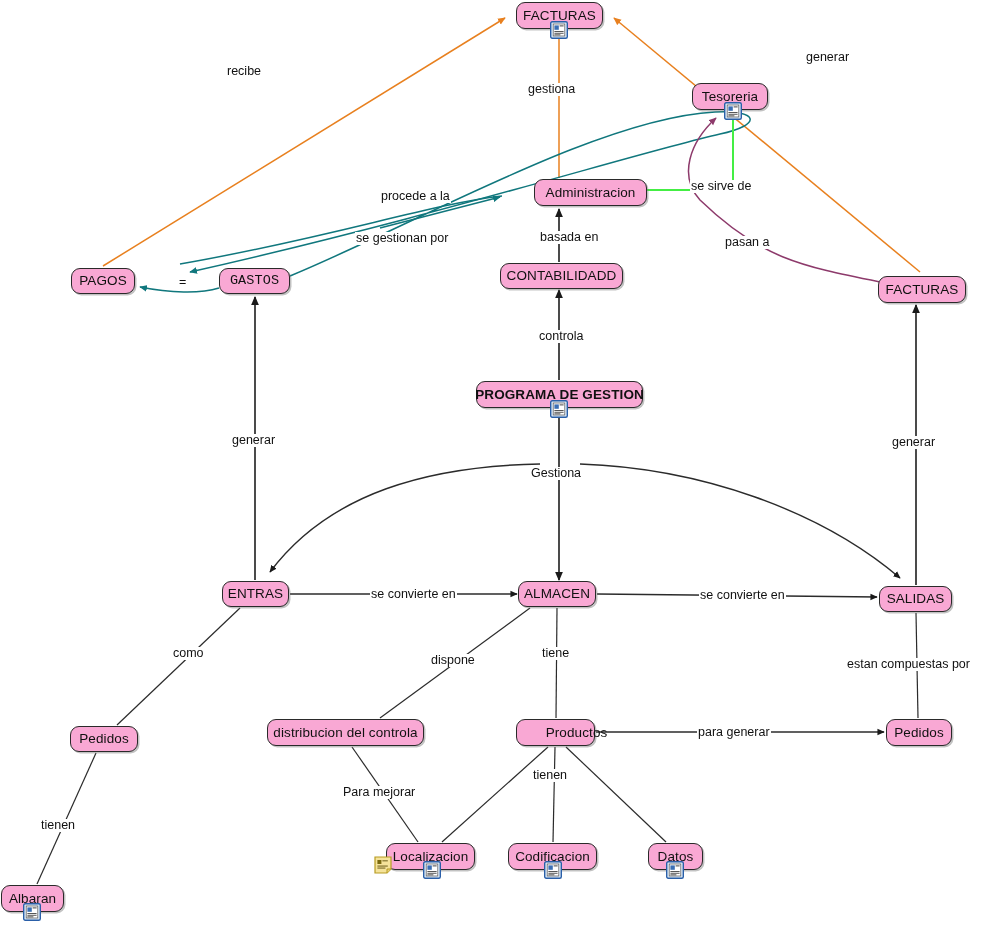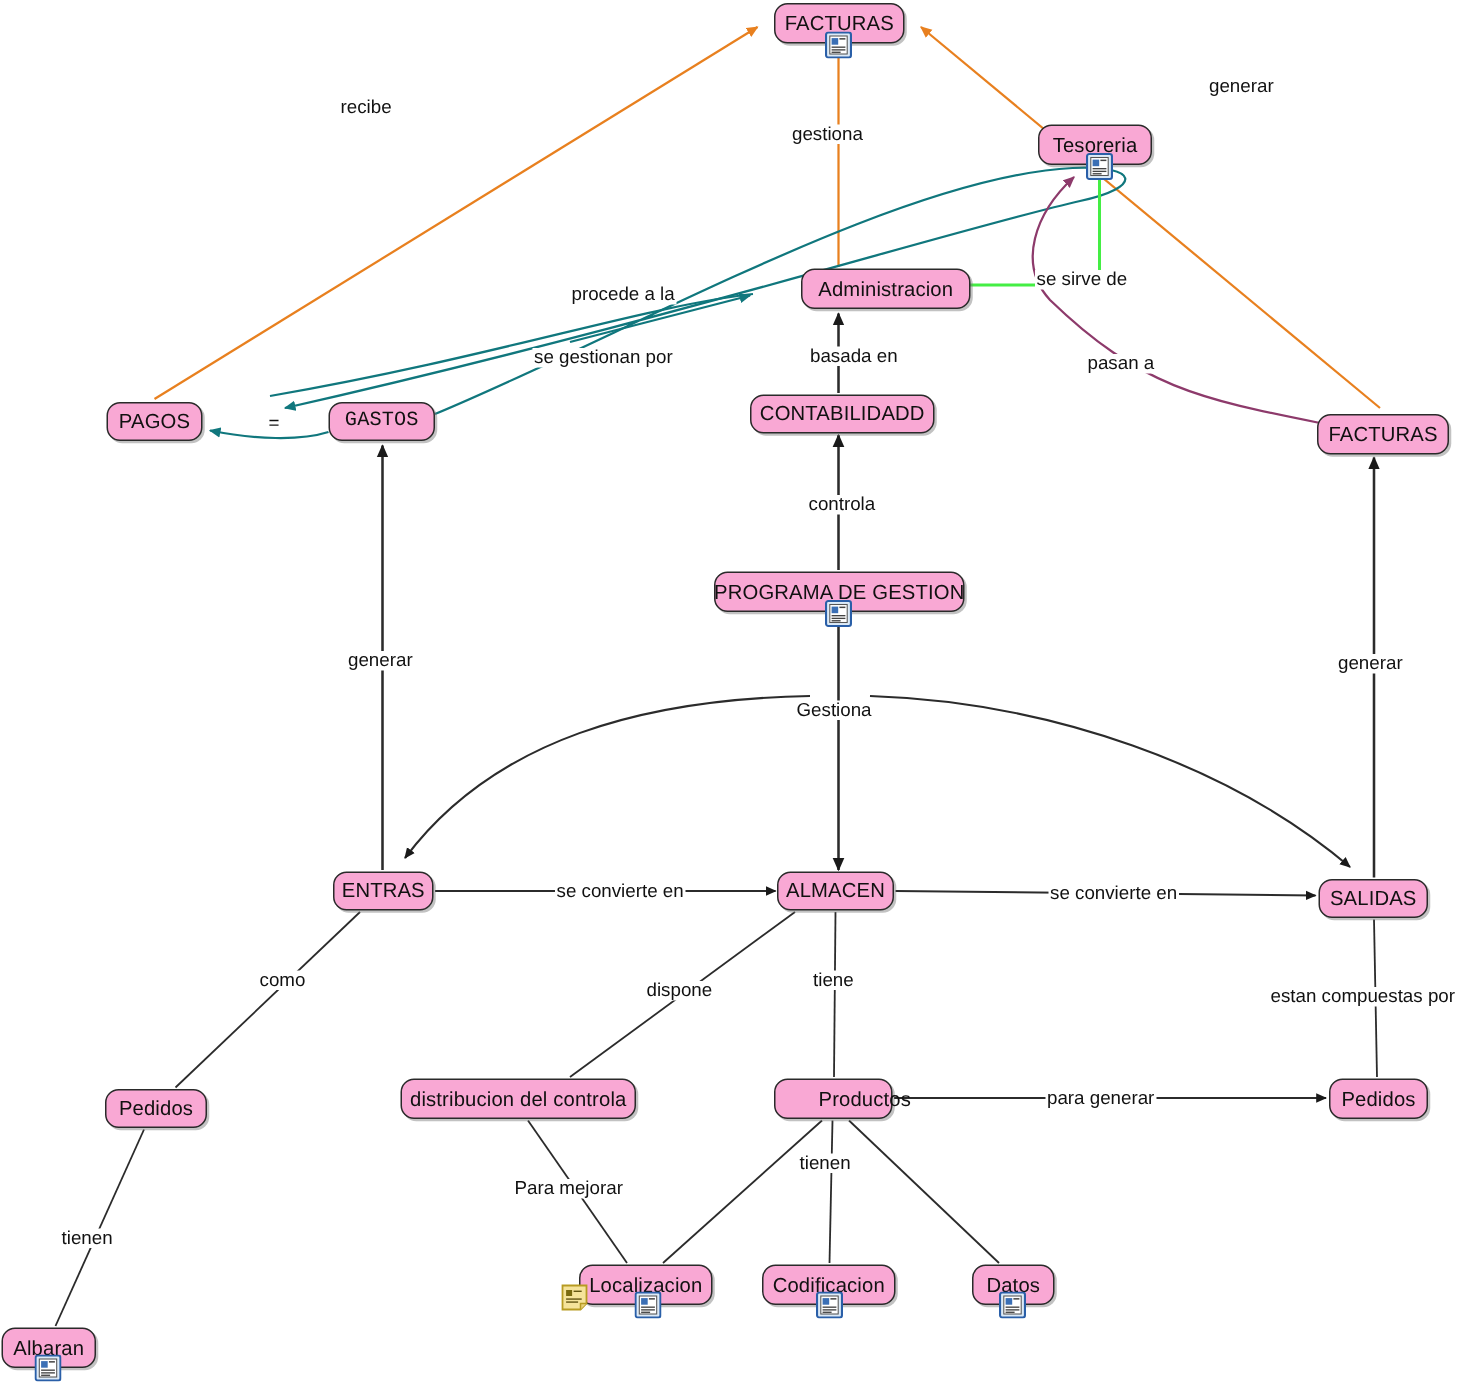--- a/index.html
+++ b/index.html
@@ -175,21 +175,21 @@
   </div>
 
   <div class="node-box shadowed" style="left:219px; top:268px; width:71px; height:26px;font-family:Liberation Mono, monospace;">
     <span>GASTOS</span>
   </div>
 
   <div class="node-box shadowed" style="left:878px; top:276px; width:88px; height:27px;">
     <span>FACTURAS</span>
   </div>
 
-  <div class="node-box shadowed" style="left:476px; top:381px; width:167px; height:27px;">
+  <div class="node-box shadowed" style="left:476px; top:381px; width:167px; height:27px;font-weight:bold;">
     <span>PROGRAMA DE GESTION</span>
   </div>
   <div class="doc-icon" style="left:550px; top:400px;">
     <svg viewBox="0 0 18 18">
         <rect x="0.7" y="0.7" width="16.6" height="16.6" rx="1.5" fill="#dceaf7" stroke="#2a5fa8" stroke-width="1.4"></rect>
         <rect x="3.2" y="3" width="11.6" height="12" fill="#ffffff" stroke="#555" stroke-width="0.7"></rect>
         <rect x="4.4" y="4.4" width="4.4" height="4.4" fill="#3b6fb5"></rect>
         <rect x="9.6" y="4.4" width="4" height="1" fill="#444"></rect>
         <rect x="4.4" y="10" width="9.2" height="0.9" fill="#444"></rect>
         <rect x="4.4" y="11.8" width="9.2" height="0.9" fill="#444"></rect>

